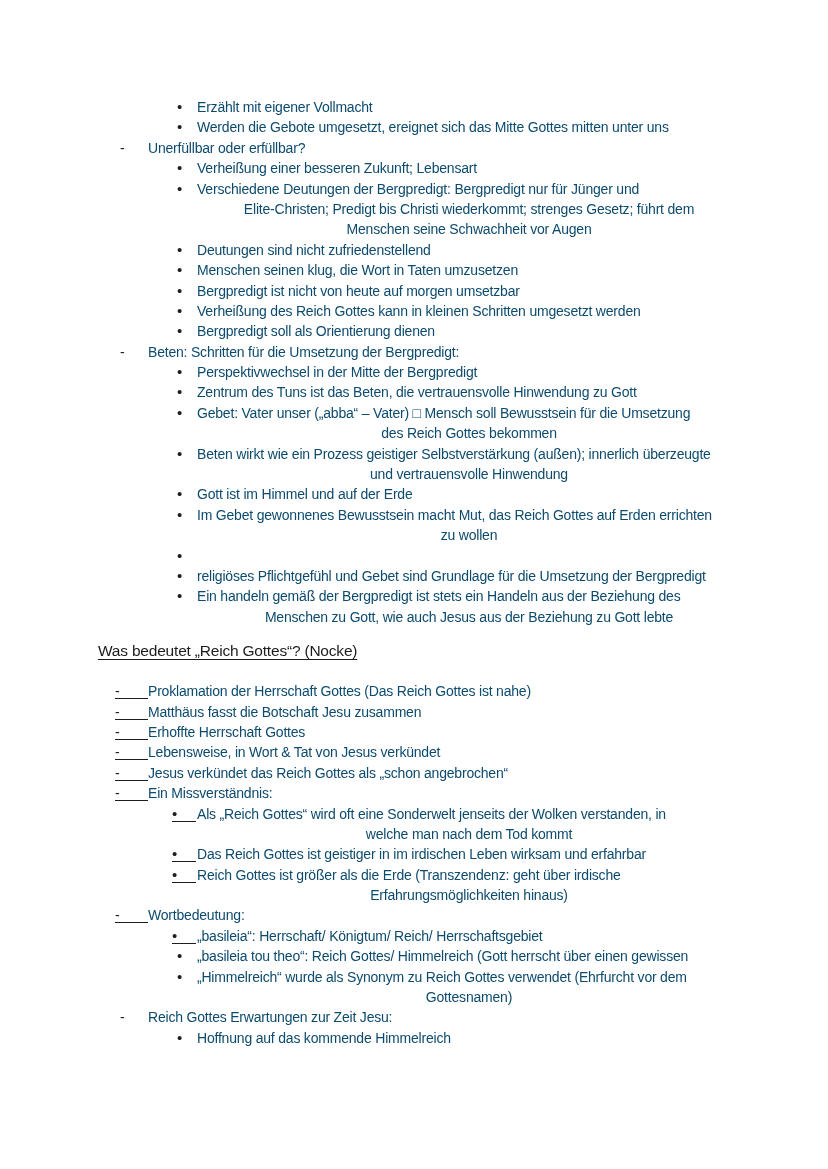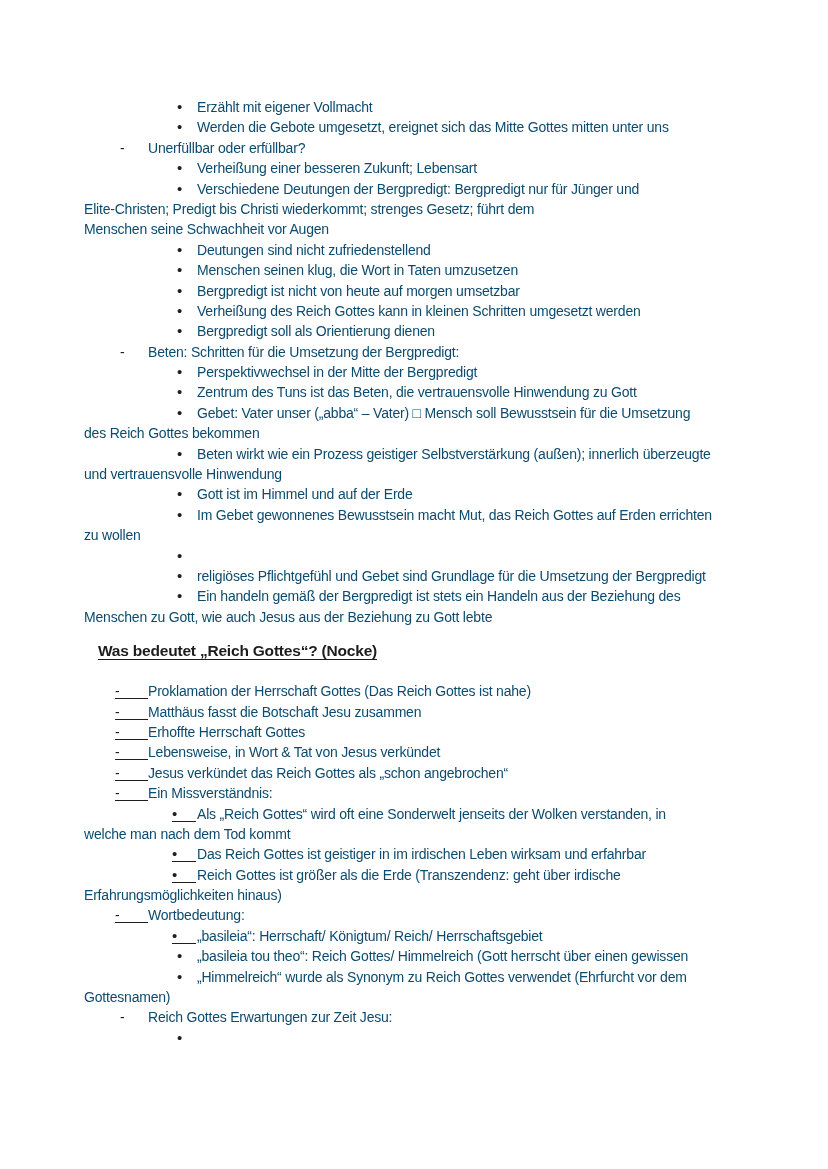--- a/index.html
+++ b/index.html
@@ -19,21 +19,21 @@
     line-height: 20.4px;
   }
   .line {
     position: relative;
     height: 20.4px;
     white-space: nowrap;
   }
   
   .dash,   .dash_u   { padding-left: 148px; }
   .bullet, .bullet_u { padding-left: 197px; }
-  .wrap              { padding-left: 84px; }
+  .wrap              { padding-left: 110px; text-align: center; }
 
   .marker {
     position: absolute;
     top: 0;
     line-height: 20.4px;
     color: #1f1f1f;
   }
   .dash .marker     { left: 120px; }
   .bullet .marker   { left: 177px; font-size: 15px; }
   
@@ -44,21 +44,21 @@
   }
   .bullet_u .marker {
     left: 172px; width: 24px;
     height: 17px;
     border-bottom: 1.5px solid #1e1e1e;
     font-size: 15px;
   }
   #heading {
     margin: 12px 0 18px 98px;
     font-size: 15.5px;
-    font-weight: 700;
+    font-weight: 400;
     letter-spacing: -0.2px;
     line-height: 24px;
     text-decoration: underline;
     text-underline-offset: 3px;
     color: #1c1c1c;
   }
   .txt { color: #0c4a6e; }
 </style>
 </head>
 <body>
@@ -104,15 +104,15 @@
       <div class="line wrap"><span class="txt">welche man nach dem Tod kommt</span></div>
       <div class="line bullet_u"><span class="marker">•</span><span class="txt">Das Reich Gottes ist geistiger in im irdischen Leben wirksam und erfahrbar</span></div>
       <div class="line bullet_u"><span class="marker">•</span><span class="txt">Reich Gottes ist größer als die Erde (Transzendenz: geht über irdische</span></div>
       <div class="line wrap"><span class="txt">Erfahrungsmöglichkeiten hinaus)</span></div>
       <div class="line dash_u"><span class="marker">-</span><span class="txt">Wortbedeutung:</span></div>
       <div class="line bullet_u"><span class="marker">•</span><span class="txt">„basileia“: Herrschaft/ Königtum/ Reich/ Herrschaftsgebiet</span></div>
       <div class="line bullet"><span class="marker">•</span><span class="txt">„basileia tou theo“: Reich Gottes/ Himmelreich (Gott herrscht über einen gewissen</span></div>
       <div class="line bullet"><span class="marker">•</span><span class="txt">„Himmelreich“ wurde als Synonym zu Reich Gottes verwendet (Ehrfurcht vor dem</span></div>
       <div class="line wrap"><span class="txt">Gottesnamen)</span></div>
       <div class="line dash"><span class="marker">-</span><span class="txt">Reich Gottes Erwartungen zur Zeit Jesu:</span></div>
-      <div class="line bullet"><span class="marker">•</span></div>
+      <div class="line bullet"><span class="marker">•</span><span class="txt">Hoffnung auf das kommende Himmelreich</span></div>
     </div>
 </div>
 
 </body></html>

